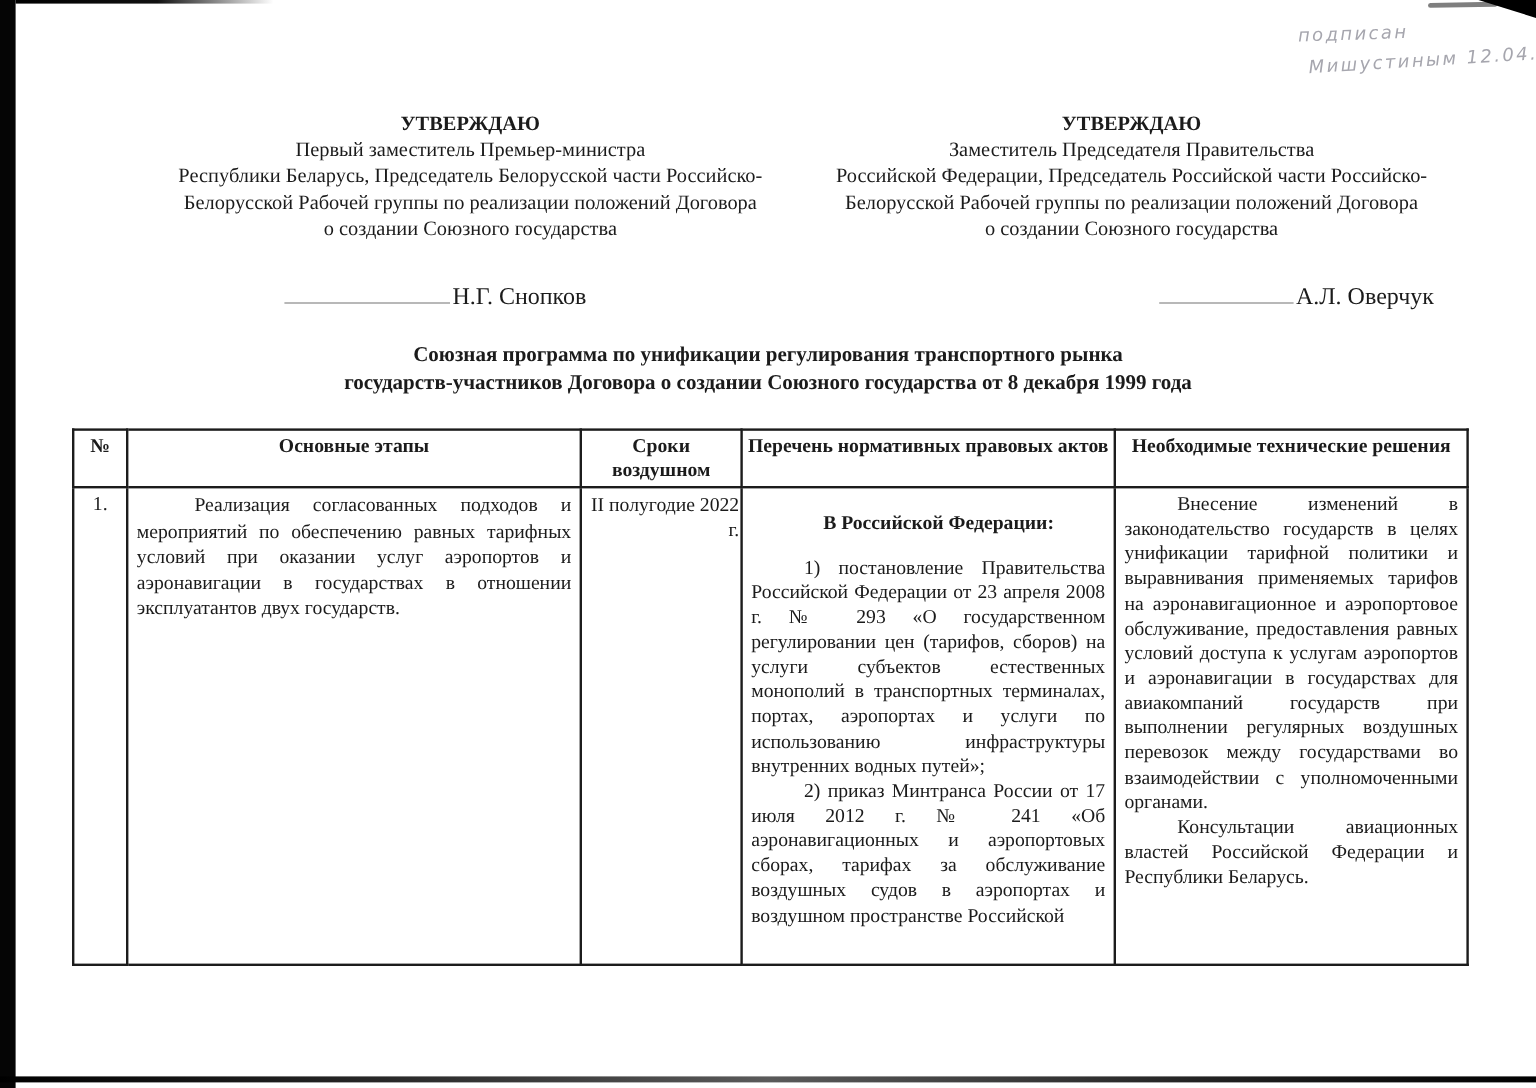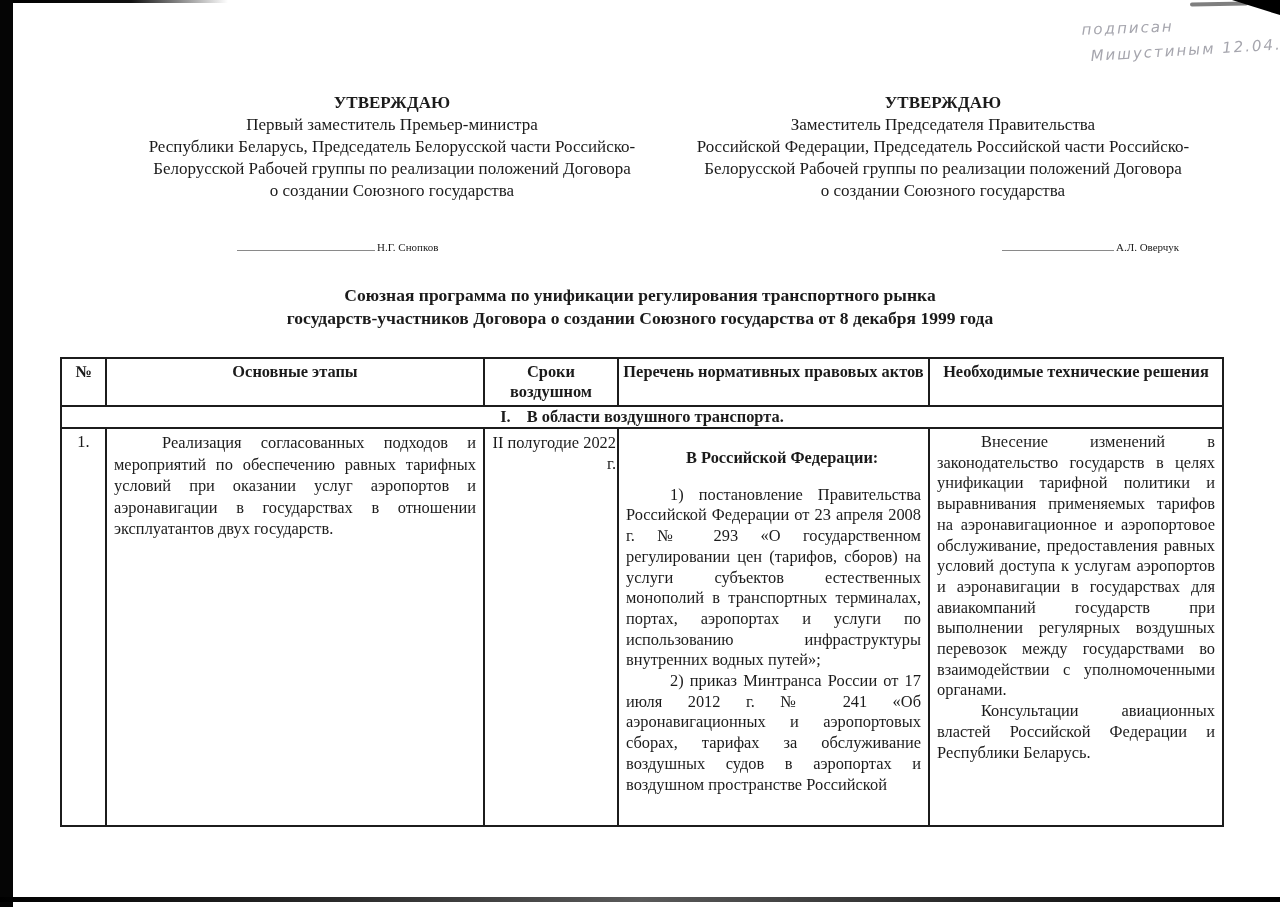--- a/index.html
+++ b/index.html
@@ -28,23 +28,23 @@
     transform:rotate(-2deg);white-space:nowrap;}
   .handwriting .hw2{display:block;transform:rotate(-1.5deg);margin-left:8px;}
   
   .approvals{display:flex;padding-top:92px;margin-left:32px;}
   .approval{text-align:center;font-size:17px;line-height:22px;}
   .approval.left{width:566px;margin-left:82px;}
   .approval.right{width:556px;margin-left:auto;margin-right:64px;}
   .approval .hdr{font-weight:bold;}
   
   .signatures{position:relative;height:62px;}
-  .sig{position:absolute;top:34px;font-size:11px;white-space:nowrap;}
+  .sig{position:absolute;top:34px;font-size:20px;white-space:nowrap;}
   .sig.left{left:237px;}
-  .sig.right{left:1002px;}
+  .sig.right{left:966px;}
   .sig .line{display:inline-block;width:138px;border-bottom:1.5px solid #8a8a8a;
     height:14px;margin-right:2px;}
   .sig.right .line{width:112px;}
   
   .doc-title{margin-top:20px;text-align:center;font-weight:bold;
     font-size:17.5px;line-height:23px;}
   
   table.program{border-collapse:collapse;table-layout:fixed;
     margin:27px 0 0 60px;width:1162px;}
   table.program td,table.program th{border:2px solid #1c1c1c;
@@ -118,25 +118,20 @@
     <col style="width:294px">
   </colgroup>
   <tbody>
       <tr>
     <th class="col-hdr">№</th>
     <th class="col-hdr">Основные этапы</th>
     <th class="col-hdr">Сроки воздушном</th>
     <th class="col-hdr">Перечень нормативных правовых актов</th>
     <th class="col-hdr">Необходимые технические решения</th>
   </tr>
-  <tr>
-    <td class="section-cell" colspan="5">
-      <span class="sec-num">I.</span><span>В области воздушного транспорта.</span>
-    </td>
-  </tr>
   <tr class="data-row">
     <td class="cell-num">1.</td>
     <td class="cell-stages">
       <p class="para">Реализация согласованных подходов и мероприятий по обеспечению равных тарифных условий при оказании услуг аэропортов и аэронавигации в государствах в отношении эксплуатантов двух государств.</p>
     </td>
     <td class="cell-deadline">II полугодие 2022 г.</td>
     <td class="cell-acts">
       <p class="acts-heading">В Российской Федерации:</p>
       <p class="para">1) постановление Правительства Российской Федерации от 23 апреля 2008 г. № 293 «О государственном регулировании цен (тарифов, сборов) на услуги субъектов естественных монополий в транспортных терминалах, портах, аэропортах и услуги по использованию инфраструктуры внутренних водных путей»;</p>
       <p class="para">2) приказ Минтранса России от 17 июля 2012 г. № 241 «Об аэронавигационных и аэропортовых сборах, тарифах за обслуживание воздушных судов в аэропортах и воздушном пространстве Российской</p>

